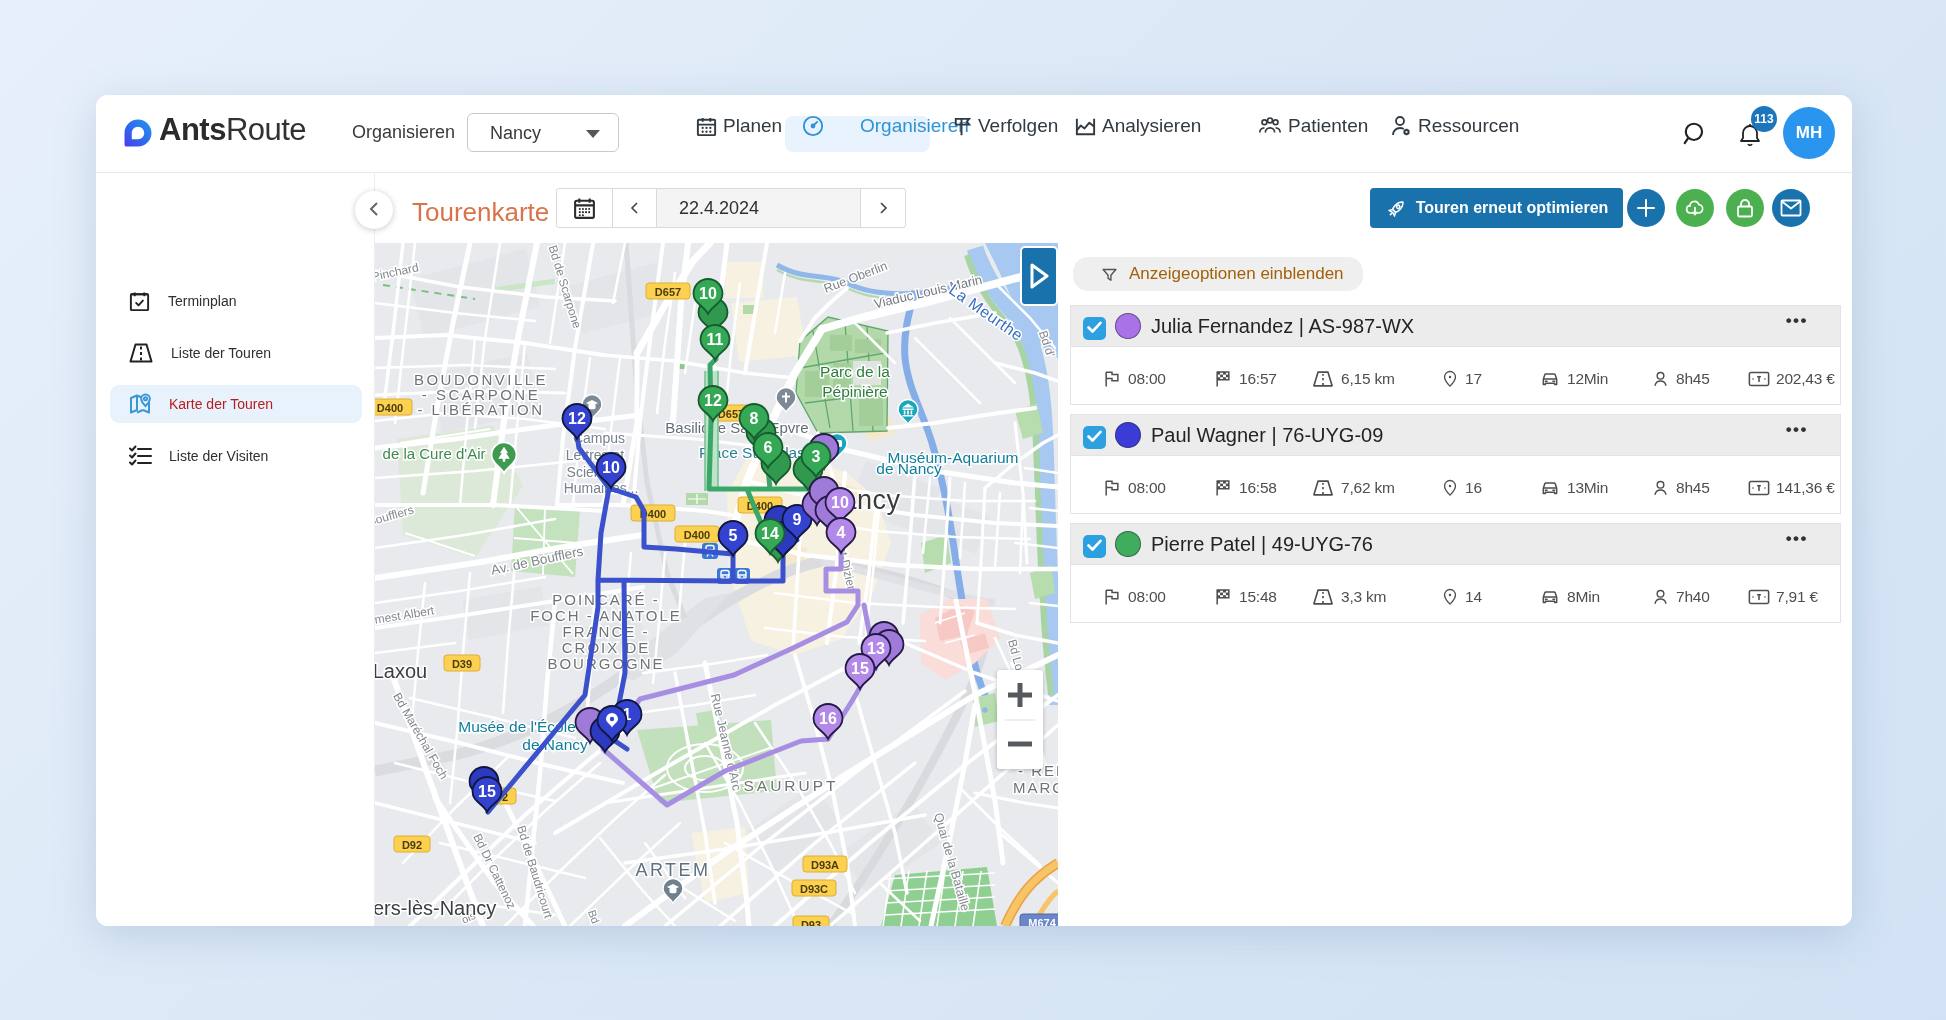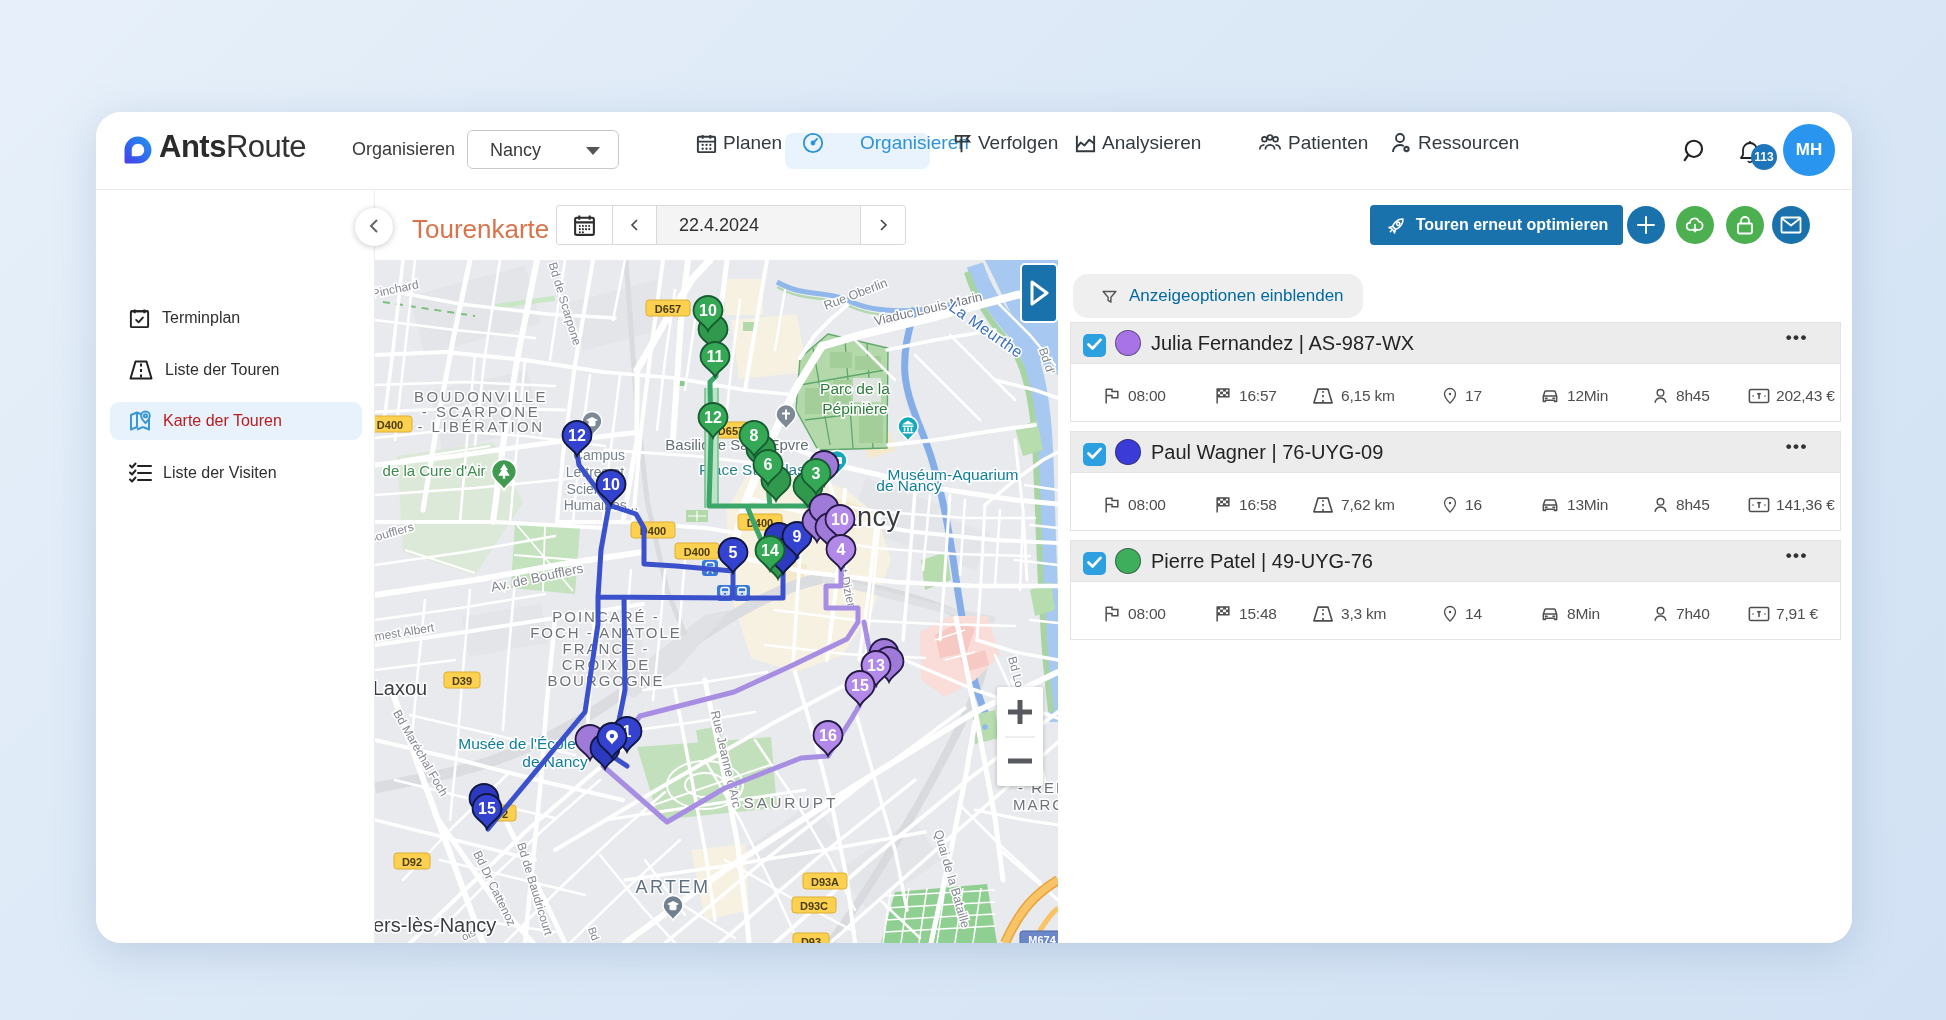--- a/index.html
+++ b/index.html
@@ -1,54 +1,54 @@
 <!DOCTYPE html>
 <html><head>
 <meta charset="utf-8">
 <style>
 * { margin:0; padding:0; box-sizing:border-box; }
 html,body { width:1946px; height:1020px; overflow:hidden; }
 body { font-family:"Liberation Sans", sans-serif; background:linear-gradient(135deg,#e7f0fa 0%,#dbe8f6 45%,#d2e2f4 100%); position:relative; }
-.card { position:absolute; left:96px; top:112px; width:1756px; height:831px; background:#fff; border-radius:25px; box-shadow:0 10px 40px rgba(110,140,180,.28); overflow:hidden; }
+.card { position:absolute; left:96px; top:95px; width:1756px; height:831px; background:#fff; border-radius:12px; box-shadow:0 10px 40px rgba(110,140,180,.28); overflow:hidden; }
 
 .nav { position:absolute; left:0; top:0; width:100%; height:78px; background:#fff; border-bottom:1px solid #e9e9e9; }
 .logo { position:absolute; left:28px; top:24px; width:28px; height:28px; }
 .logotext { position:absolute; left:63px; top:17px; font-size:31px; letter-spacing:-0.5px; color:#2b2b2b; font-weight:700;}
 .logotext span { font-weight:400; color:#323232; }
 .unternehmen { position:absolute; left:256px; top:27px; font-size:18px; color:#3a3a3a; }
 .select { position:absolute; left:371px; top:18px; width:152px; height:39px; border:1px solid #c9c9c9; border-radius:6px; background:#fff; }
 .select .val { position:absolute; left:22px; top:9px; font-size:18px; color:#3a3a3a; }
 .select .caret { position:absolute; right:18px; top:16px; width:0; height:0; border-left:7px solid transparent; border-right:7px solid transparent; border-top:8px solid #555; }
 .navitem { position:absolute; top:0; height:62px; display:flex; align-items:center; gap:5px; font-size:19px; color:#323a40; }
 .navitem svg { display:block; }
 .navpill { position:absolute; left:689px; top:21px; width:145px; height:36px; background:#e9f3fd; border-radius:8px; }
 .search { position:absolute; left:1586px; top:26px; }
 .bell { position:absolute; left:1642px; top:28px; }
-.badge { position:absolute; left:1655px; top:11px; min-width:26px; height:26px; background:#1d76bb; border-radius:13px; color:#fff; font-size:12px; font-weight:700; text-align:center; line-height:26px; padding:0 2px;margin-top:21px;}
+.badge { position:absolute; left:1655px; top:11px; min-width:26px; height:26px; background:#1d76bb; border-radius:13px; color:#fff; font-size:12px; font-weight:700; text-align:center; line-height:26px; padding:0 2px;}
 .avatar { position:absolute; left:1687px; top:12px; width:52px; height:52px; border-radius:50%; background:#2a95ef; color:#fff; font-size:17px; font-weight:700; text-align:center; line-height:52px; }
 
 .sidebar { position:absolute; left:0; top:78px; width:279px; height:753px; background:#fff; border-right:1px solid #ededed; }
-.sideitem { position:absolute; left:14px; width:252px; height:38px; display:flex; align-items:center; gap:11px; padding-left:18px; font-size:16px; color:#2f2f2f; }
+.sideitem { position:absolute; left:14px; width:252px; height:38px; display:flex; align-items:center; gap:17px; padding-left:18px; font-size:14px; color:#2f2f2f; }
 .sideitem.active { background:#e7f2fd; border-radius:9px; color:#b91c1c; }
 
 .toolbar { position:absolute; left:279px; top:78px; width:1477px; height:70px; background:#fff; }
 .backbtn { position:absolute; left:-20px; top:18px; width:38px; height:38px; border-radius:50%; background:#fff; box-shadow:0 1px 6px rgba(0,0,0,.22); z-index:5; text-align:center; }
 .backbtn svg { margin-top:10px; }
 .title { position:absolute; left:37px; top:24px; font-size:26px; color:#d9734a; }
 .datebar { position:absolute; left:181px; top:15px; width:350px; height:40px; border:1px solid #d9d9d9; border-radius:3px; display:flex; background:#fff; }
 .datebar .cell { border-right:1px solid #d9d9d9; height:100%; display:flex; align-items:center; justify-content:center; }
 .optbtn { position:absolute; left:995px; top:15px; width:253px; height:40px; background:#1a72ad; border-radius:4px; color:#fff; font-weight:700; font-size:16px; display:flex; align-items:center; justify-content:center; gap:8px; }
 .cbtn { position:absolute; top:16px; width:38px; height:38px; border-radius:50%; display:flex; align-items:center; justify-content:center; }
 
 .map { position:absolute; left:279px; top:148px; width:683px; height:683px; background:#e8eaed; overflow:hidden; }
 .expand { position:absolute; left:645px; top:3px; width:38px; height:60px; background:#1a72ad; border:2px solid #fff; border-radius:5px; display:flex; align-items:center; justify-content:center; }
 .zoomctl { position:absolute; left:622px; top:427px; width:46px; height:99px; background:#fff; box-shadow:0 1px 4px rgba(0,0,0,.25); border-radius:3px; }
 
 .panel { position:absolute; left:962px; top:148px; width:794px; height:683px; background:#fff; }
-.chip { position:absolute; left:110px; top:108px; width:290px; height:44px; background:#efefef; border-radius:15px; font-size:17px; color:#0369a1; display:flex; align-items:center; }
+.chip { position:absolute; left:110px; top:108px; width:290px; height:34px; background:#efefef; border-radius:15px; font-size:17px; color:#a16207; display:flex; align-items:center; }
 .dcard { position:absolute; left:12px; width:771px; border:1px solid #e3e3e3; background:#fff; }
 .dhead { height:41px; background:#ececec; position:relative; border-bottom:1px solid #e3e3e3; }
 .dstats { height:57px; position:relative; font-size:15.5px; color:#4e4e4e; letter-spacing:-0.2px; }
 .check { position:absolute; left:12px; top:11px; width:23px; height:23px; background:#2da0e0; border-radius:5px; text-align:center; }
 .check svg { margin-top:4px; }
 .dot { position:absolute; left:44px; top:7px; width:26px; height:26px; border-radius:50%; border:1.5px solid rgba(40,40,60,.55); }
 .dname { position:absolute; left:80px; top:9px; font-size:20px; color:#232323; }
 .dmenu { position:absolute; right:32px; top:5px; font-size:17px; color:#333; letter-spacing:1.5px; font-weight:700;}
 .stat { position:absolute; top:3px; height:57px; display:flex; align-items:center; gap:6px; }
 .stat svg { display:block; }

